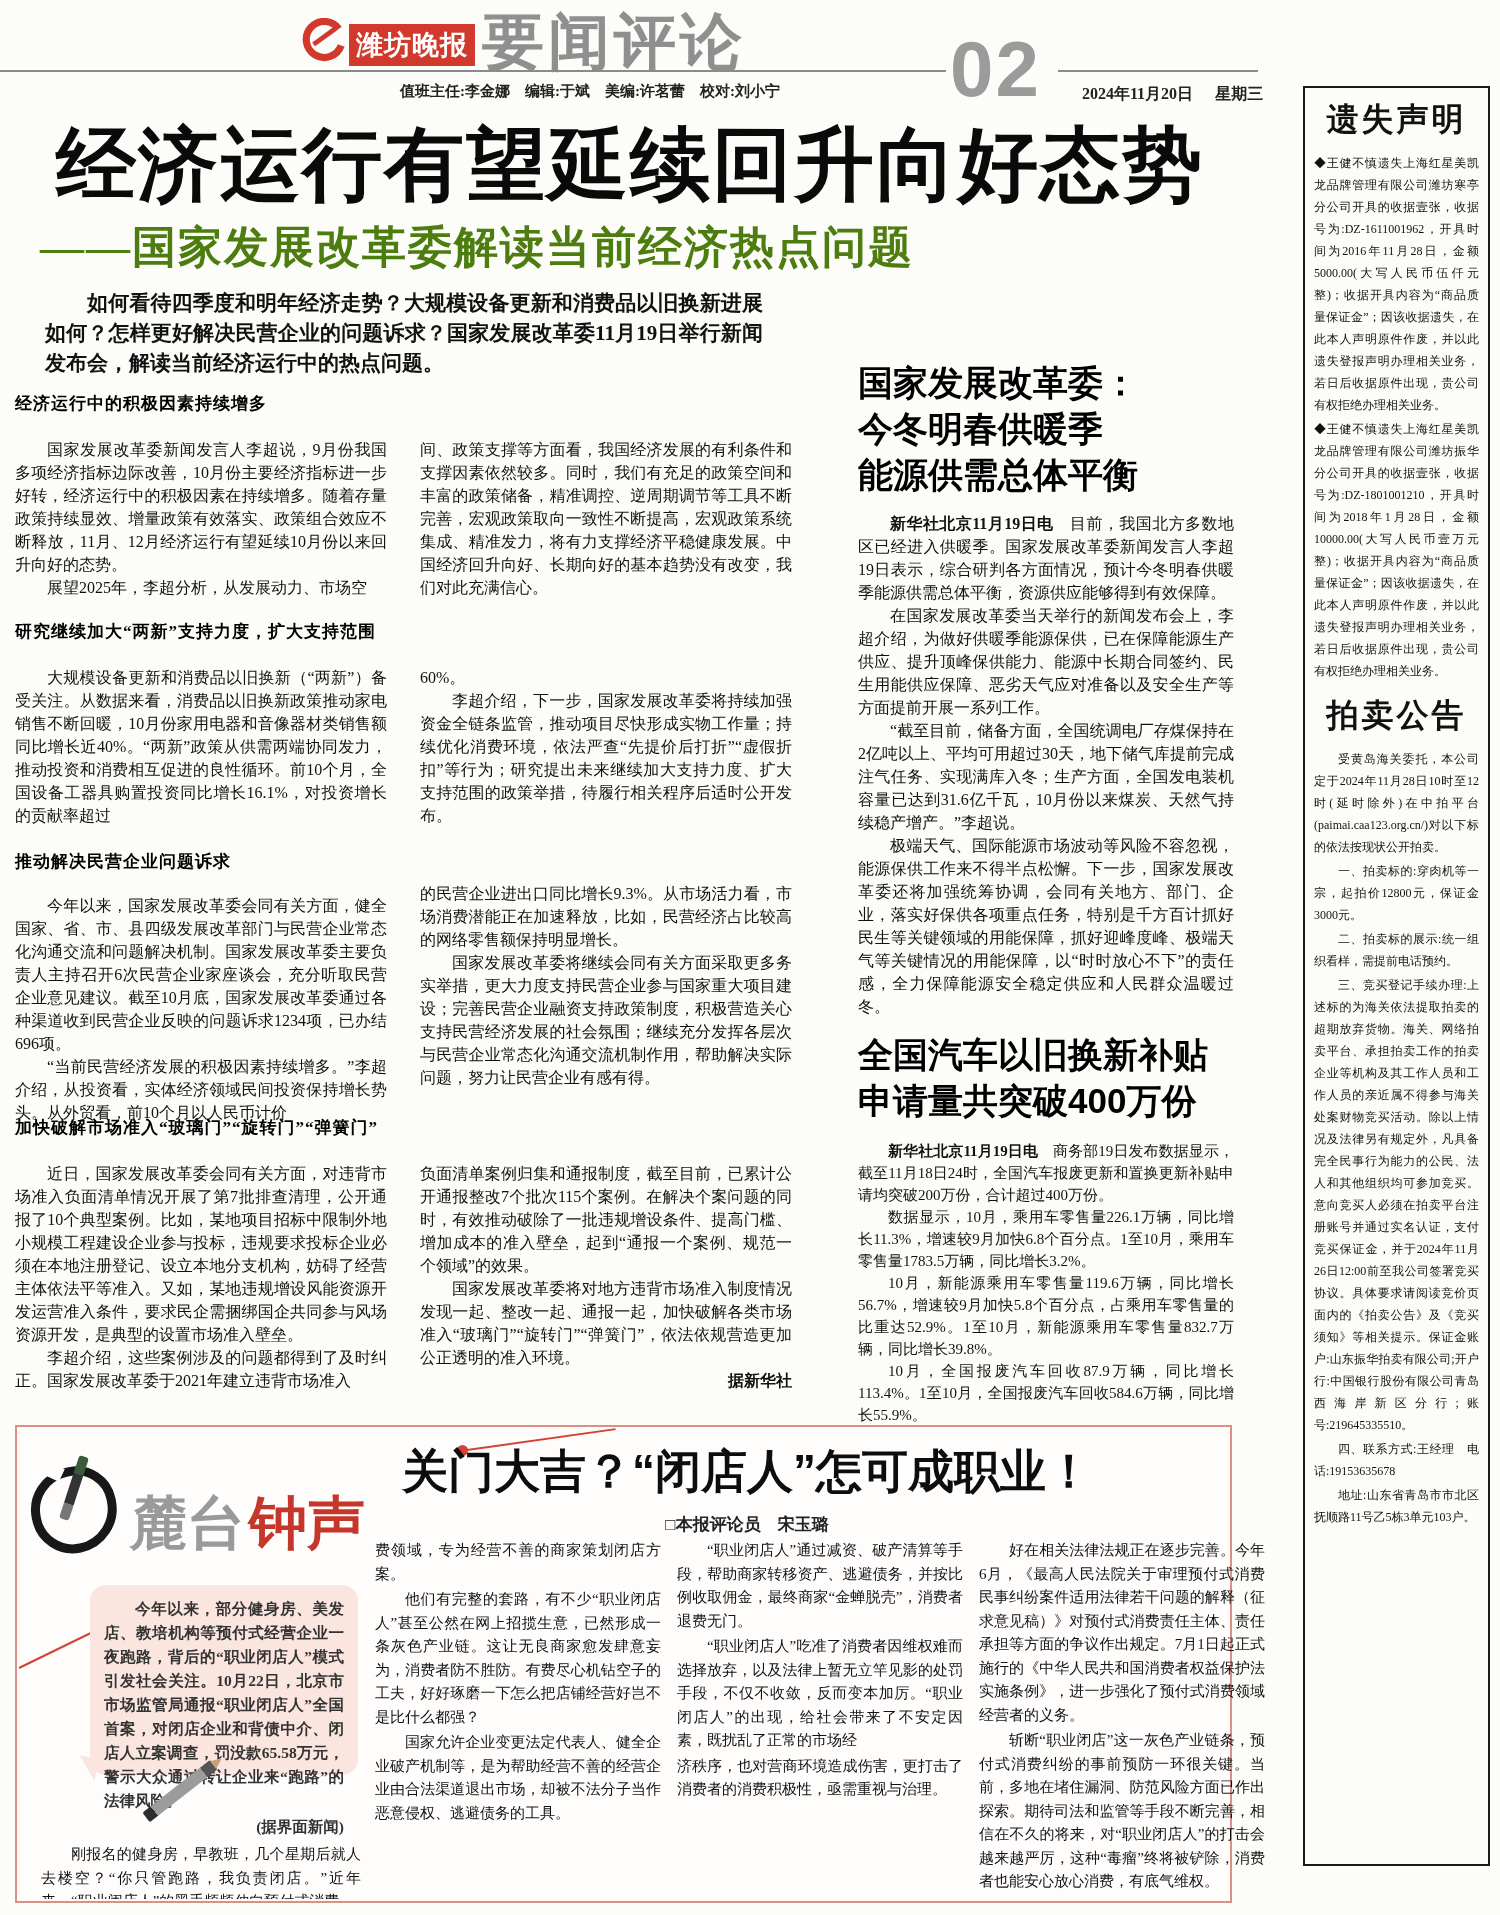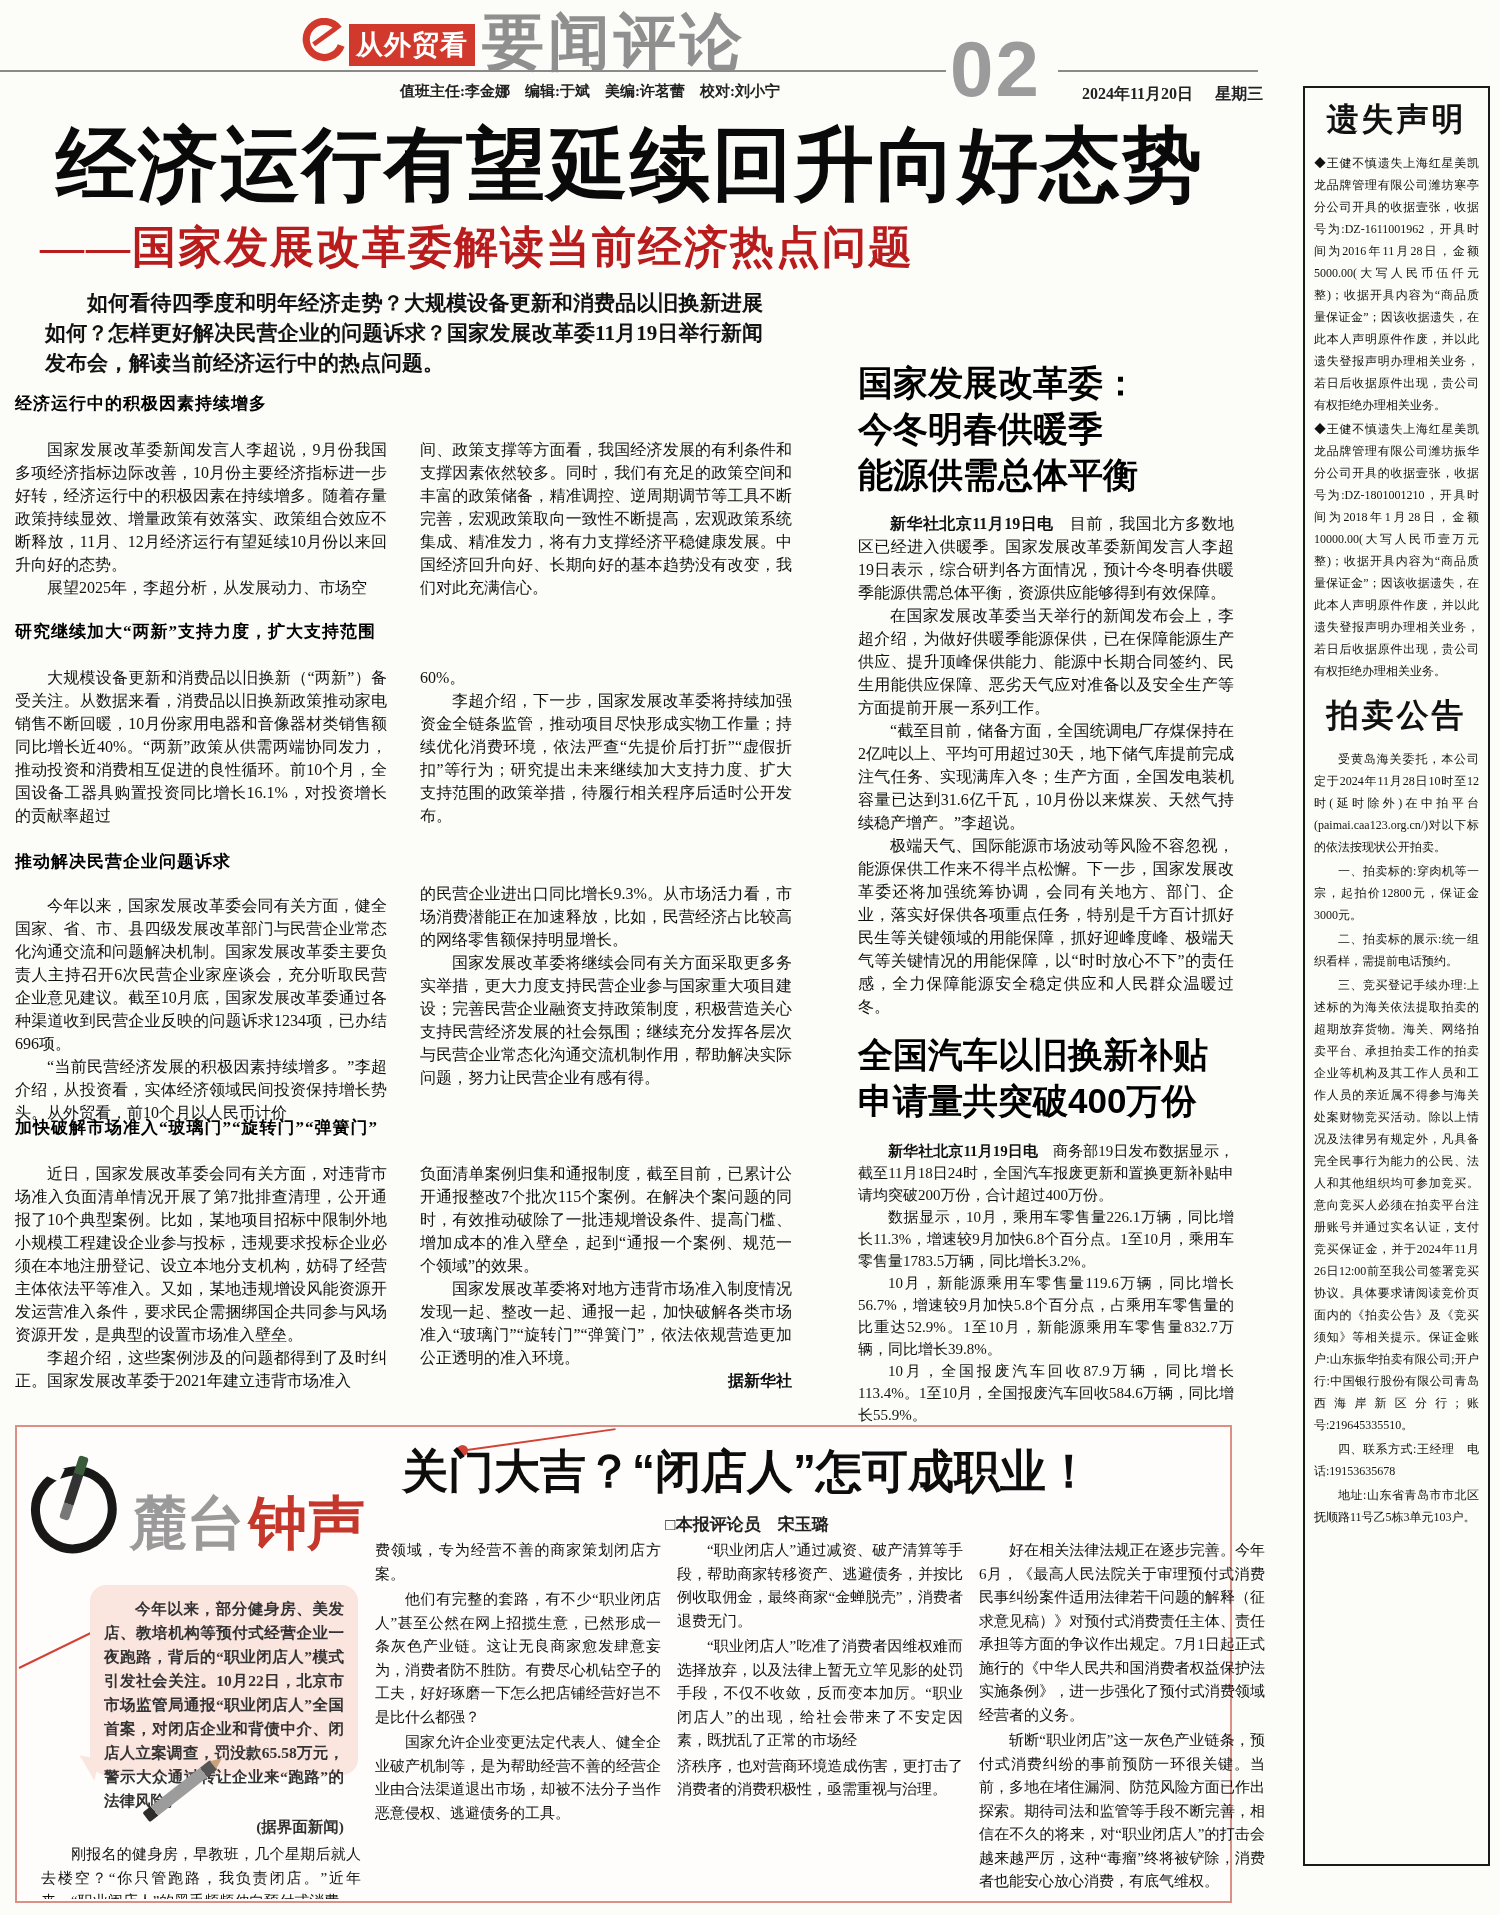--- a/index.html
+++ b/index.html
@@ -23,21 +23,21 @@
        font-weight:900;font-size:62px;color:#8f8f8f;letter-spacing:4px;}
   .pageno{position:absolute;left:950px;top:24px;font-family:"Liberation Sans",sans-serif;
        font-weight:700;font-size:78px;color:#9b9b9b;letter-spacing:2px;}
   .credits{position:absolute;left:400px;top:82px;font-size:15px;font-weight:bold;color:#222;}
   .dateline{position:absolute;left:1082px;top:84px;font-size:16px;font-weight:bold;color:#222;}
   
   .headline{position:absolute;left:15px;top:112px;width:1230px;text-align:center;
        font-family:"Liberation Sans",sans-serif;font-weight:900;font-size:80px;
        letter-spacing:2px;color:#0a0a0a;white-space:nowrap;}
   .subheadline{position:absolute;left:40px;top:218px;font-size:44px;font-weight:bold;
-       color:#b91c1c;letter-spacing:2px;white-space:nowrap;}
+       color:#4d7c0f;letter-spacing:2px;white-space:nowrap;}
   .intro{position:absolute;left:45px;top:288px;width:718px;font-size:21px;line-height:30px;
        font-weight:bold;text-align:justify;text-indent:2em;margin:0;}
   
   .sidebar{position:absolute;left:1303px;top:86px;width:187px;height:1780px;
        border:2px solid #1a1a1a;box-sizing:border-box;padding:6px 9px;overflow:hidden;}
   .sbtitle{font-family:"Liberation Sans",sans-serif;font-weight:900;font-size:32px;
        text-align:center;letter-spacing:3px;margin:4px 0 10px 0;}
   .sbp{margin:0 0 2px 0;font-size:12px;line-height:22px;text-align:justify;}
   .sbp-ind{text-indent:2em;}
   
@@ -76,21 +76,21 @@
   .credit-line{text-align:right;font-weight:bold;margin:0;}
 </style>
 </head>
 <body>
 
 <div class="abs" style="left:0;top:0;width:1500px;height:110px;">
   <svg class="abs" style="left:298px;top:18px;" width="48" height="48" viewBox="0 0 40 40">
     <path d="M34 9 A15 15 0 1 0 36 23" stroke="#d0392b" stroke-width="6" fill="none"></path>
     <path d="M13 22 L31 9" stroke="#d0392b" stroke-width="4"></path>
   </svg>
-  <div class="mast-redbox">从外贸看</div>
+  <div class="mast-redbox">潍坊晚报</div>
   <div class="mast-section">要闻评论</div>
   <div class="hline" style="left:0;top:70px;width:946px;"></div>
   <div class="hline" style="left:1058px;top:70px;width:200px;"></div>
   <div class="credits">值班主任:李金娜　编辑:于斌　美编:许茗蕾　校对:刘小宁</div>
   <div class="pageno">02</div>
   <div class="dateline">
     <span>2024年11月20日</span>
     <span style="margin-left:18px;">星期三</span>
   </div>
 </div>

